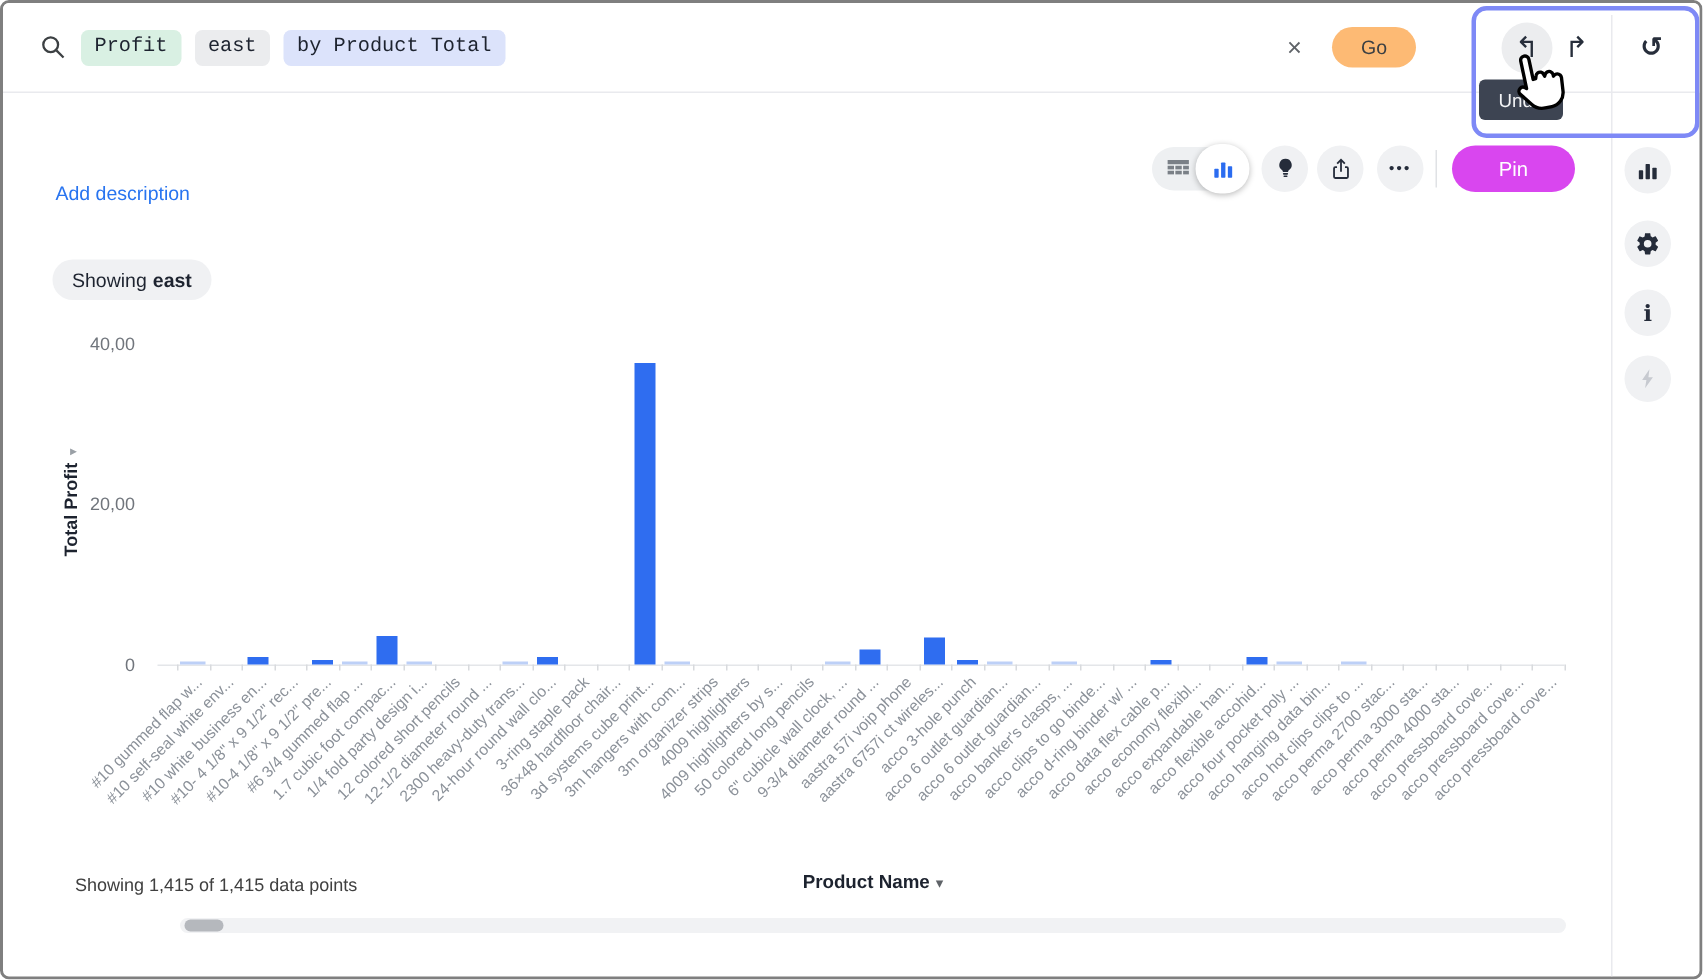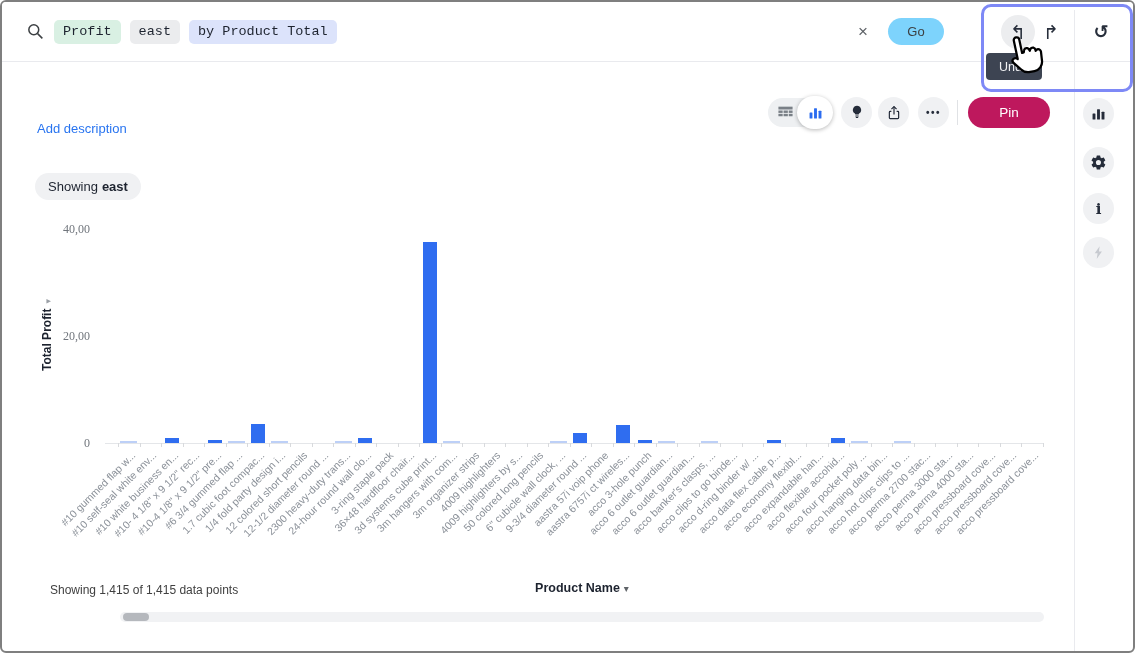--- a/index.html
+++ b/index.html
@@ -4,21 +4,21 @@
 <style>
   html,body{margin:0;padding:0;background:#fff;}
   body{width:1135px;height:653px;position:relative;font-family:"Liberation Sans","DejaVu Sans",sans-serif;color:#1d232f;}
   .window{position:absolute;left:0;top:0;width:1131px;height:649px;border:2px solid #7f7f7f;border-radius:6px;overflow:hidden;background:#fff;}
   
   .topbar{position:absolute;left:0;top:0;width:100%;height:59px;background:#fff;}
   .topbar-line{position:absolute;left:0;top:59px;width:100%;height:1px;background:#e9eaee;}
   .search-row{position:absolute;left:24px;top:0;height:59px;display:flex;align-items:center;gap:9px;font-family:Liberation Mono, monospace;}
   .token{display:inline-flex;align-items:center;height:24px;padding:0 9px;border-radius:5px;font-size:13.5px;color:#1d232f;}
   .clear-x{position:absolute;left:856px;top:0;height:59px;display:flex;align-items:center;font-size:17px;color:#5f6368;cursor:pointer;}
-  .go-btn{position:absolute;left:886px;top:16px;width:56px;height:27px;border-radius:14px;background:#7dd3fc;display:flex;align-items:center;justify-content:center;font-size:13px;color:#3c4043;cursor:pointer;}
+  .go-btn{position:absolute;left:886px;top:16px;width:56px;height:27px;border-radius:14px;background:#fdba74;display:flex;align-items:center;justify-content:center;font-size:13px;color:#3c4043;cursor:pointer;}
   
   .hist-ring{position:absolute;left:979px;top:2px;width:146px;height:82px;border:3px solid #7e89f6;border-radius:10px;background:transparent;z-index:5;pointer-events:none;}
   .icon-glyph{font-family:"DejaVu Sans",sans-serif;color:#272e3b;}
   .undo-hover{position:absolute;left:999px;top:13px;width:34px;height:34px;border-radius:50%;background:#ecedef;}
   .undo-btn{position:absolute;left:1004px;top:18px;width:24px;height:24px;font-size:19px;line-height:24px;text-align:center;cursor:pointer;}
   .redo-btn{position:absolute;left:1037px;top:18px;width:24px;height:24px;font-size:19px;line-height:24px;text-align:center;cursor:pointer;}
   .reset-btn{position:absolute;left:1087px;top:18px;width:24px;height:24px;font-size:18px;line-height:24px;text-align:center;font-weight:700;cursor:pointer;}
   .tooltip{position:absolute;left:984px;top:51px;min-width:56px;height:27px;background:#3d4452;border-radius:4px;color:#f2f3f5;font-size:12.5px;display:flex;align-items:center;justify-content:center;z-index:6;padding:0 8px;box-sizing:border-box;}
   .cursor-hand{position:absolute;left:1002px;top:28px;width:46px;height:52px;z-index:7;pointer-events:none;}
   
@@ -26,28 +26,28 @@
   .side-circle{position:absolute;left:1081px;width:31px;height:31px;border-radius:50%;background:#f0f1f3;display:flex;align-items:center;justify-content:center;cursor:pointer;}
   
   .title{position:absolute;left:35px;top:88px;font-size:17.5px;font-weight:700;color:#1b2029;}
   .desc-link{position:absolute;left:35px;top:119px;font-size:13px;color:#2874f0;cursor:pointer;}
   .toggle-group{position:absolute;left:766px;top:96px;width:64px;height:29px;border-radius:15px;background:#eef0f2;}
   .toggle-table{position:absolute;left:4px;top:4px;width:26px;height:21px;display:flex;align-items:center;justify-content:center;cursor:pointer;}
   .toggle-chart{position:absolute;left:29px;top:-2px;width:36px;height:33px;border-radius:17px;background:#fff;box-shadow:0 1px 4px rgba(0,0,0,.28);display:flex;align-items:center;justify-content:center;cursor:pointer;}
   .tool-circle{position:absolute;top:95px;width:31px;height:31px;border-radius:50%;background:#f0f1f3;display:flex;align-items:center;justify-content:center;cursor:pointer;}
   .dots{font-size:10px;letter-spacing:1.5px;color:#252c3a;font-weight:700;}
   .pin-divider{position:absolute;left:955px;top:98px;width:1px;height:25px;background:#e0e2e5;}
-  .pin-btn{position:absolute;left:966px;top:95px;width:82px;height:31px;border-radius:16px;background:#be185d;color:#fff;font-size:13.5px;display:flex;align-items:center;justify-content:center;cursor:pointer;}
+  .pin-btn{position:absolute;left:966px;top:95px;width:82px;height:31px;border-radius:16px;background:#d946ef;color:#fff;font-size:13.5px;display:flex;align-items:center;justify-content:center;cursor:pointer;}
   
   .filter-pill{position:absolute;left:33px;top:171px;height:27px;border-radius:14px;background:#f0f1f3;display:inline-flex;align-items:center;padding:0 13px;font-size:13px;color:#1d232f;cursor:pointer;}
   .filter-pill b{font-weight:700;margin-left:4px;}
   
   .ylabel{position:absolute;left:-14px;top:325px;width:120px;height:16px;transform:rotate(-90deg);font-size:12px;font-weight:700;color:#1d232f;text-align:center;white-space:nowrap;}
   .ylabel .caret{color:#9aa0a6;font-size:9px;margin-left:5px;font-weight:400;}
-  .ytick{position:absolute;left:28px;width:60px;text-align:right;font-size:12px;color:#70757c;font-family:Liberation Serif, serif;}
+  .ytick{position:absolute;left:28px;width:60px;text-align:right;font-size:12px;color:#70757c;}
   .baseline{position:absolute;left:103px;top:441px;width:938px;height:1px;background:#e4e6e9;}
   .xtick{position:absolute;top:441px;width:1px;height:4px;background:#d8dadd;}
   .bar{position:absolute;background:#2f6df0;cursor:pointer;}
   .bar.muted{background:#bdd0f7;}
   .xlab{position:absolute;width:150px;text-align:right;font-size:10.5px;color:#8b9199;white-space:nowrap;transform:rotate(-45deg);transform-origin:100% 0;}
   
   .showing{position:absolute;left:48px;top:581px;font-size:12px;color:#404040;}
   .xaxis-picker{position:absolute;left:500px;top:579px;width:160px;text-align:center;font-size:12.5px;font-weight:700;color:#1d232f;cursor:pointer;}
   .xaxis-picker .caret{color:#5f6368;font-size:10px;font-weight:400;margin-left:4px;}
   .scroll-track{position:absolute;left:118px;top:610px;width:924px;height:10px;border-radius:6px;background:#f1f2f4;}

